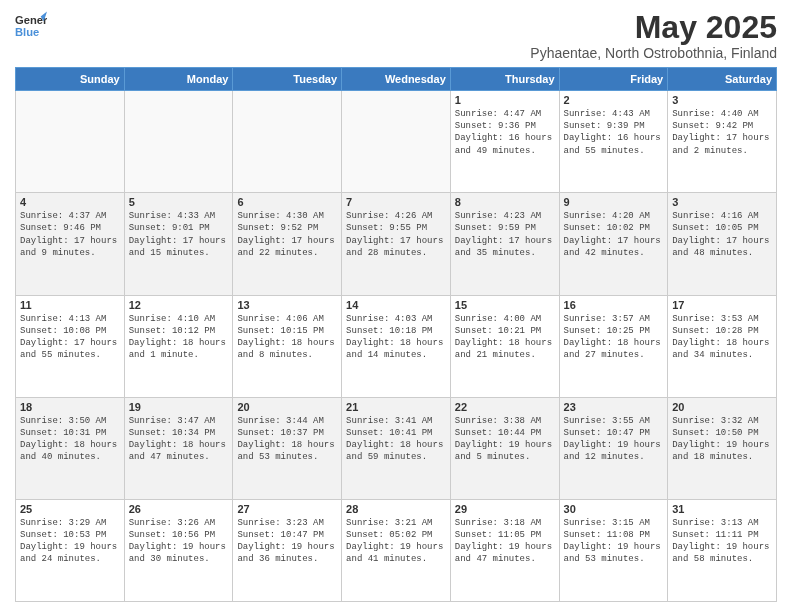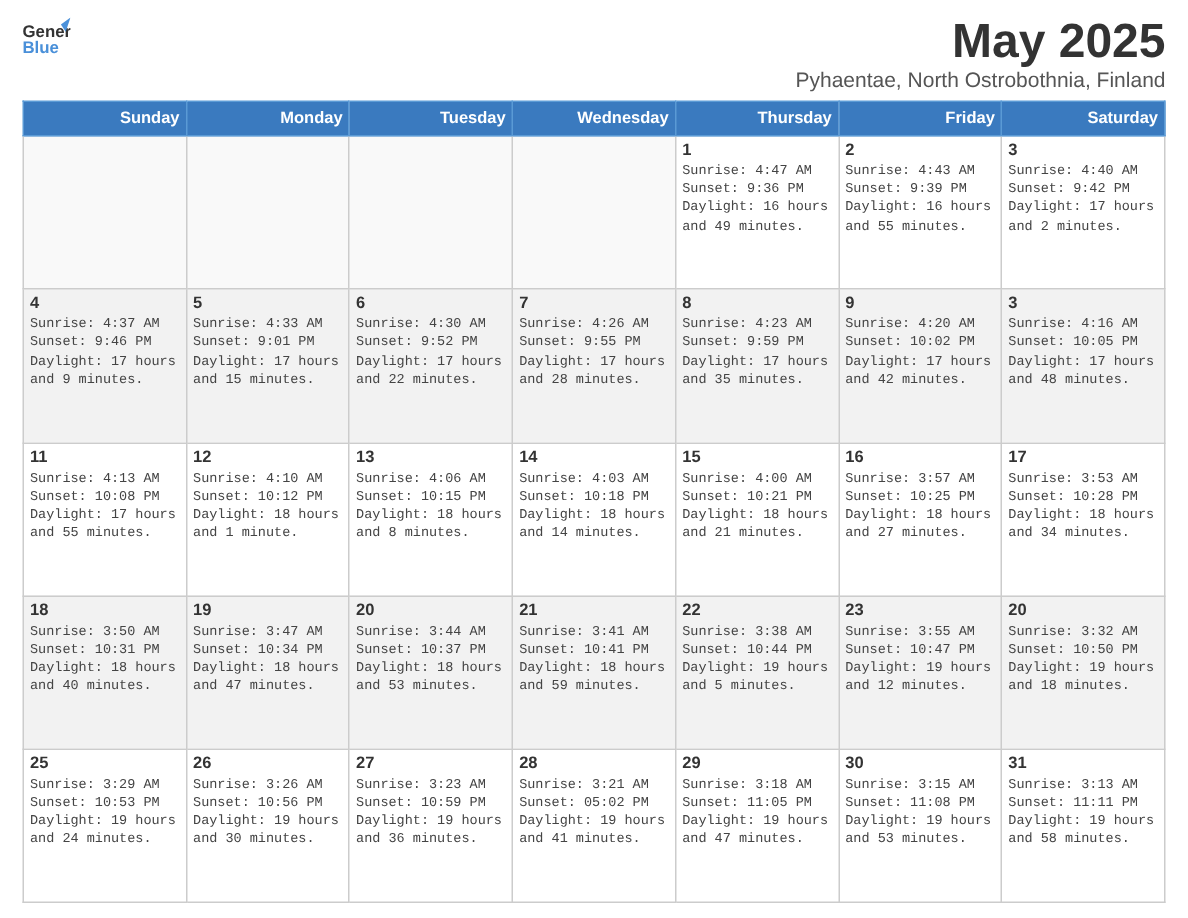--- a/index.html
+++ b/index.html
@@ -311,21 +311,21 @@
           <td>
             <div class="day-number">26</div>
             <div class="day-info">Sunrise: 3:26 AM
 Sunset: 10:56 PM
 Daylight: 19 hours
 and 30 minutes.</div>
           </td>
           <td>
             <div class="day-number">27</div>
             <div class="day-info">Sunrise: 3:23 AM
-Sunset: 10:59 PM
+Sunset: 10:47 PM
 Daylight: 19 hours
 and 36 minutes.</div>
           </td>
           <td>
             <div class="day-number">28</div>
             <div class="day-info">Sunrise: 3:21 AM
 Sunset: 05:02 PM
 Daylight: 19 hours
 and 41 minutes.</div>
           </td>

